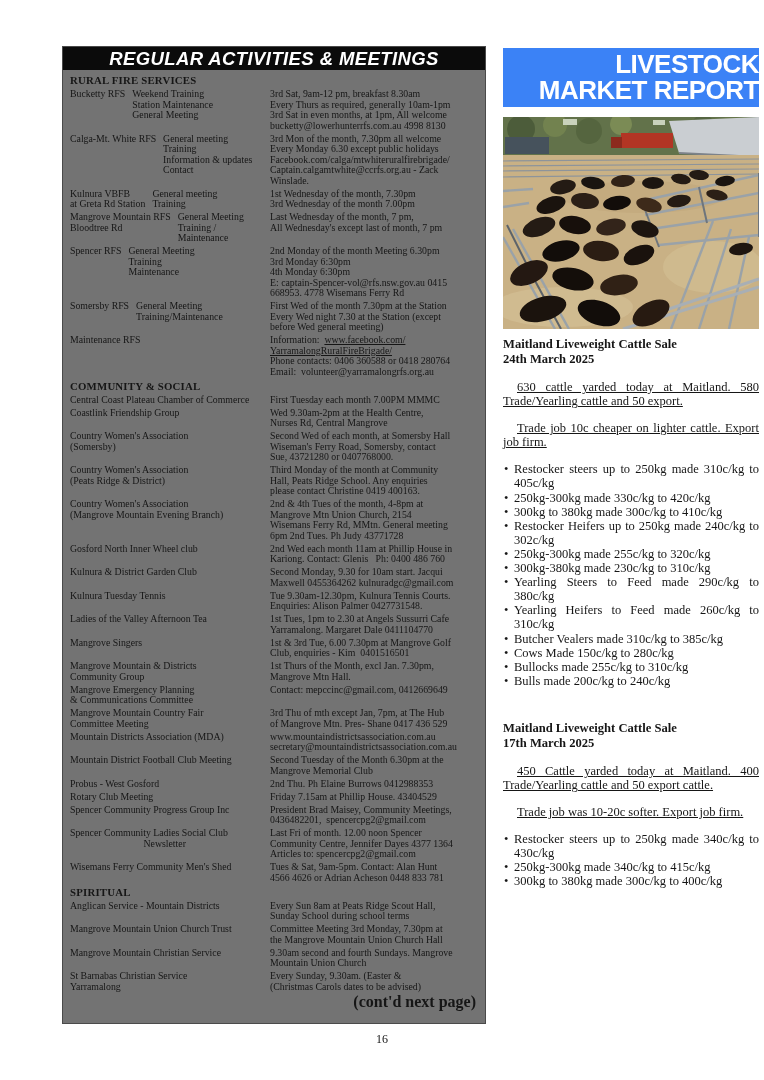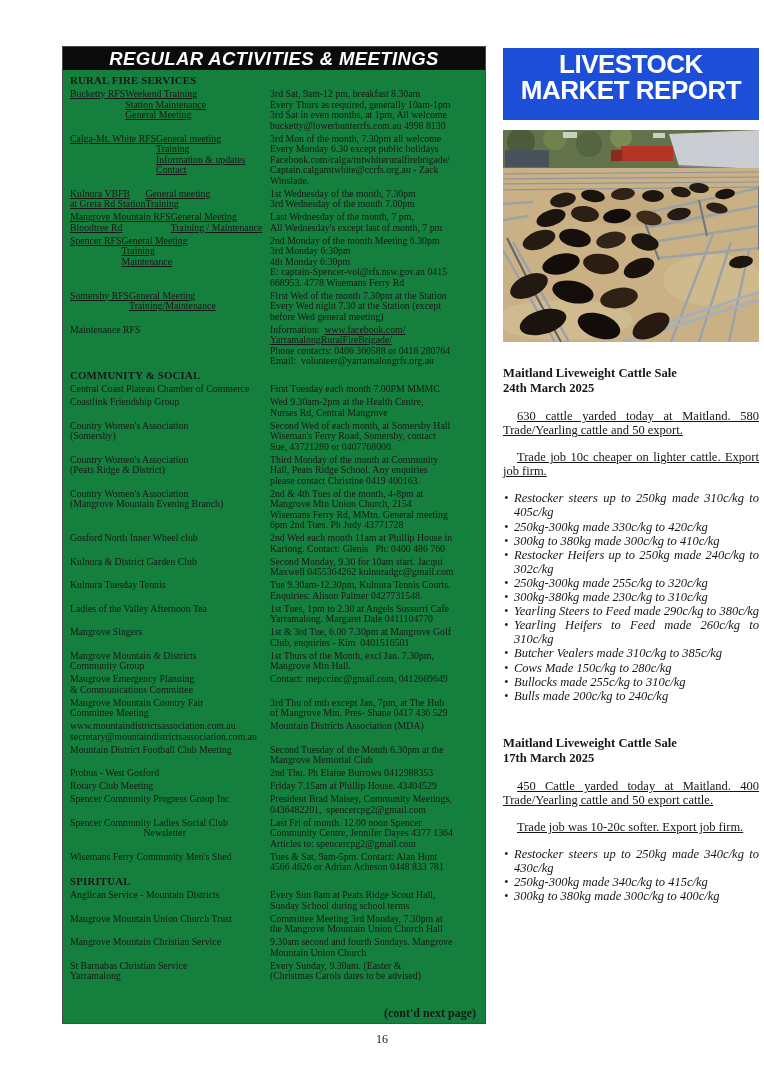--- a/index.html
+++ b/index.html
@@ -3,46 +3,46 @@
 <meta charset="utf-8">
 <style>
   html,body{margin:0;padding:0;}
   body{
     width:764px;height:1080px;position:relative;background:#ffffff;
     font-family:"Liberation Serif", serif;color:#161616;overflow:hidden;
   }
   
   .left-box{
     position:absolute;left:62px;top:46px;width:424px;height:978px;
-    border:1px solid #4a4a4a;box-sizing:border-box;background:#15803d;overflow:hidden;
+    border:1px solid #4a4a4a;box-sizing:border-box;background:#737373;overflow:hidden;
   }
   .left-title-bar{
     background:#0b0b0b;color:#fff;height:23px;display:flex;align-items:center;justify-content:center;
     font-family:"Liberation Sans", sans-serif;font-weight:bold;font-style:italic;
     font-size:18.5px;letter-spacing:.4px;white-space:nowrap;
   }
   .left-content{padding:2px 6px 0 7px;}
   .section-heading{font-weight:bold;font-size:10.8px;letter-spacing:.2px;margin:2px 0 3px;}
   .row{display:grid;grid-template-columns:200px 1fr;margin-bottom:2.5px;font-size:9.8px;line-height:10.5px;}
   .cell{white-space:pre-wrap;overflow-wrap:anywhere;padding-right:4px;}
-  .pair{display:grid;grid-template-columns:max-content 1fr;column-gap:0;text-decoration:underline;}
+  .pair{display:grid;grid-template-columns:max-content 1fr;column-gap:7px;}
   .pair .org,.pair .act{white-space:pre-wrap;}
-  .contd{position:absolute;bottom:2px;right:9px;font-weight:bold;font-size:12px;}
+  .contd{position:absolute;bottom:12px;right:9px;font-weight:bold;font-size:16px;}
   .page-number{position:absolute;left:0;right:0;top:1032px;text-align:center;font-size:12px;}
   
   .right-col{position:absolute;left:503px;top:48px;width:256px;}
   .right-title-box{
-    background:#1d4ed8;color:#fff;text-align:center;
+    background:#3b82f6;color:#fff;text-align:right;
     font-family:"Liberation Sans", sans-serif;font-weight:bold;
-    font-size:26px;line-height:26px;padding:3px 0 17px;letter-spacing:-.5px;
+    font-size:26px;line-height:26px;padding:3px 0 4px;letter-spacing:-.5px;
   }
   .photo{display:block;width:256px;height:212px;margin-top:10px;}
-  .report-heading{font-weight:bold;font-size:12.6px;line-height:15px;margin-top:24px;white-space:pre-wrap;}
+  .report-heading{font-weight:bold;font-size:12.6px;line-height:15px;margin-top:8px;white-space:pre-wrap;}
   .report p{margin:13px 0 0;font-size:12.5px;line-height:14.1px;text-align:justify;text-indent:14px;text-decoration:underline;}
-  .bullets{margin-top:13px;font-style:italic;}
+  .bullets{margin-top:13px;}
   .bullet{position:relative;padding-left:11px;font-size:12.5px;line-height:14.1px;text-align:justify;}
   .bullet::before{content:"\2022";position:absolute;left:1px;}
   .report + .report{margin-top:33px;}
 </style>
 </head>
 <body>
 
 <div class="left-box">
   <div class="left-title-bar">
     <span>REGULAR ACTIVITIES &amp; MEETINGS</span>
@@ -178,23 +178,23 @@
 &amp; Communications Committee</div>
           <div class="cell det">Contact: mepccinc@gmail.com, 0412669649</div>
         </div>
         <div class="row">
           <div class="cell">Mangrove Mountain Country Fair
 Committee Meeting</div>
           <div class="cell det">3rd Thu of mth except Jan, 7pm, at The Hub
 of Mangrove Mtn. Pres- Shane 0417 436 529</div>
         </div>
         <div class="row">
+          <div class="cell">Mountain Districts Association (MDA)</div>
           <div class="cell det">www.mountaindistrictsassociation.com.au
 secretary@mountaindistrictsassociation.com.au</div>
-          <div class="cell">Mountain Districts Association (MDA)</div>
         </div>
         <div class="row">
           <div class="cell">Mountain District Football Club Meeting</div>
           <div class="cell det">Second Tuesday of the Month 6.30pm at the
 Mangrove Memorial Club</div>
         </div>
         <div class="row">
           <div class="cell">Probus - West Gosford</div>
           <div class="cell det">2nd Thu. Ph Elaine Burrows 0412988353</div>
         </div>

